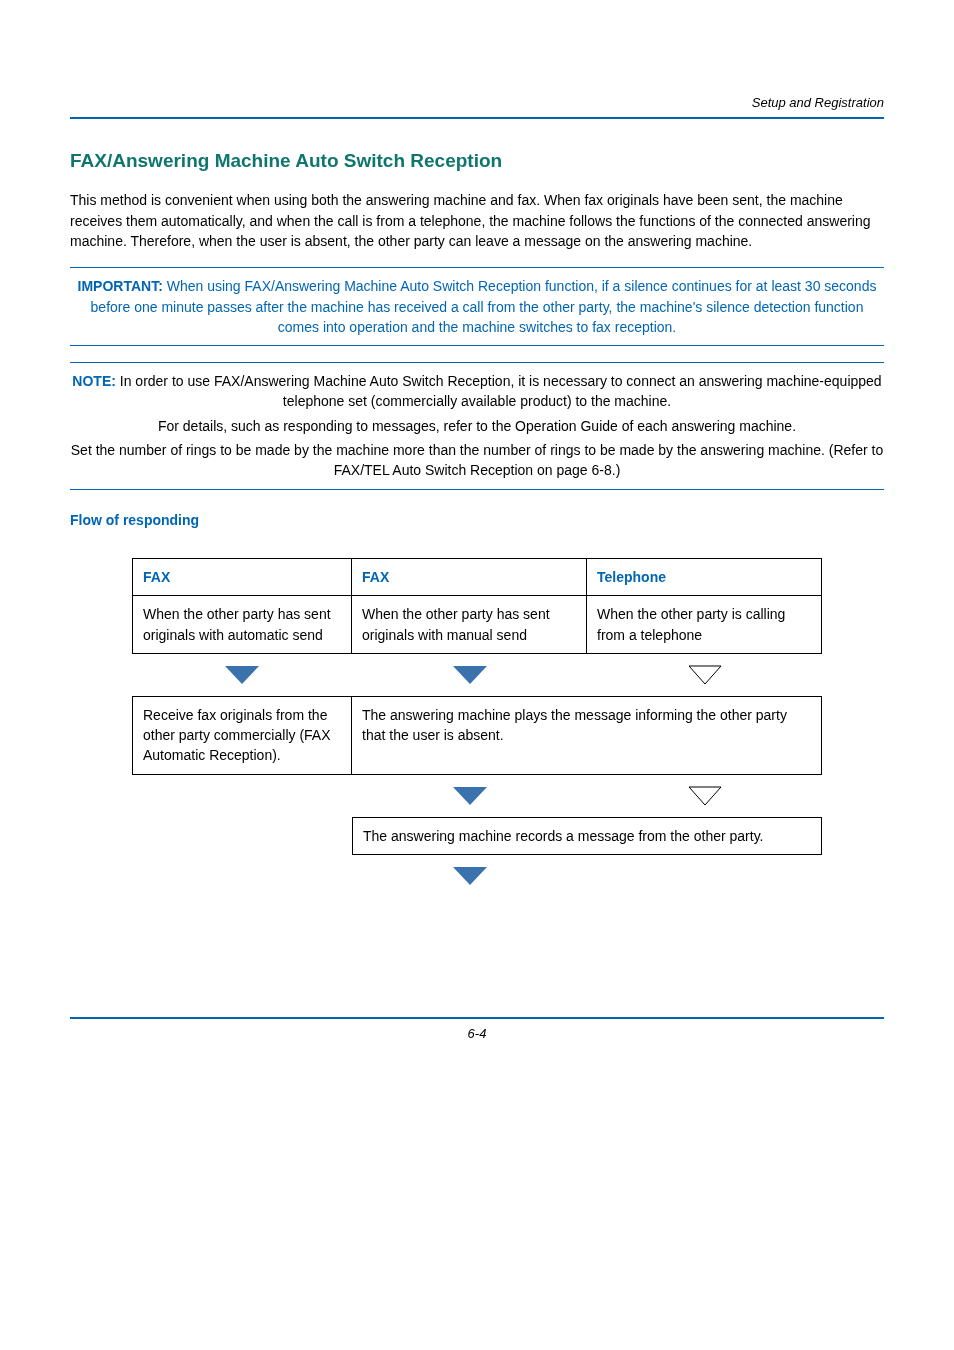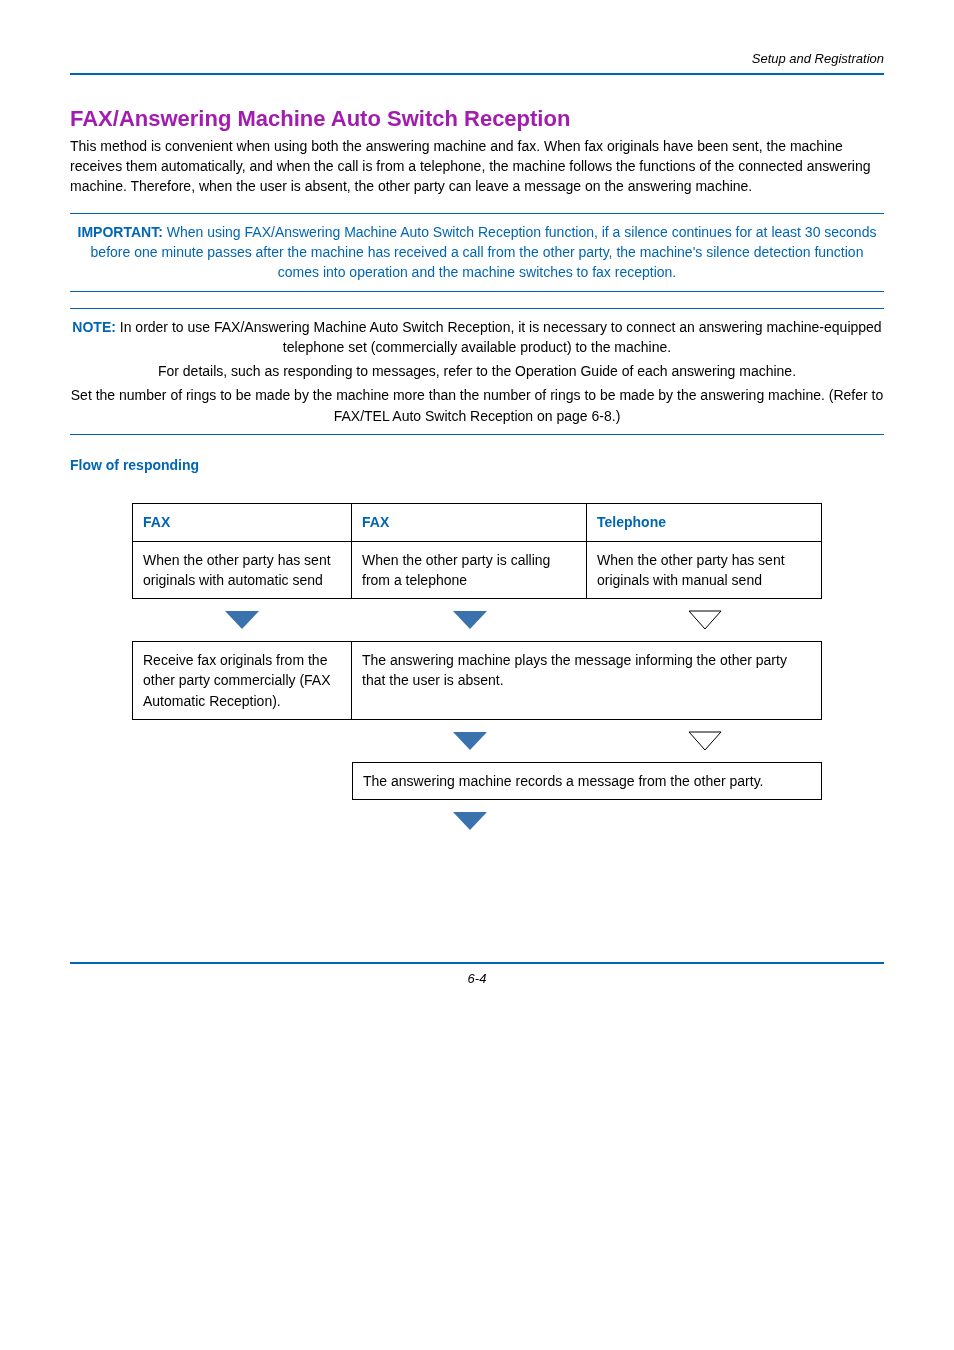--- a/index.html
+++ b/index.html
@@ -13,31 +13,32 @@
     line-height: 1.45;
   }
   .page {
     padding: 50px 70px 40px 70px;
   }
   .header-top {
     text-align: right;
     font-style: italic;
     font-size: 13px;
     margin-bottom: 4px;
+    margin-top: 44px;
   }
   .hr-top {
     border: none;
     border-top: 2px solid #0066b3;
     margin-bottom: 28px;
   }
   .h1 {
-    color: #a21caf;
-    font-size: 22px;
+    color: #0f766e;
+    font-size: 19px;
     font-weight: bold;
-    margin-bottom: 1px;
+    margin-bottom: 16px;
   }
   .para {
     margin-bottom: 16px;
   }
   .rule-blue {
     border: none;
     border-top: 1px solid #0066b3;
   }
   .callout {
     margin: 16px 0;
@@ -125,22 +126,22 @@
   <div class="flow">
 
     <div class="row">
       <div class="cell head-cell colA">FAX</div>
       <div class="cell head-cell colB no-left">FAX</div>
       <div class="cell head-cell colC no-left">Telephone</div>
     </div>
 
     <div class="row">
       <div class="cell colA no-top">When the other party has sent originals with automatic send</div>
+      <div class="cell colB no-top no-left">When the other party has sent originals with manual send</div>
       <div class="cell colC no-top no-left">When the other party is calling from a telephone</div>
-      <div class="cell colB no-top no-left">When the other party has sent originals with manual send</div>
     </div>
 
     <div class="arrow-row">
       <div class="arrow-slot slotA">
         <svg width="34" height="18">
             <polygon points="0,0 34,0 17,18" fill="#3a72ad"></polygon>
           </svg>
       </div>
       <div class="arrow-slot slotB">
         <svg width="34" height="18">

